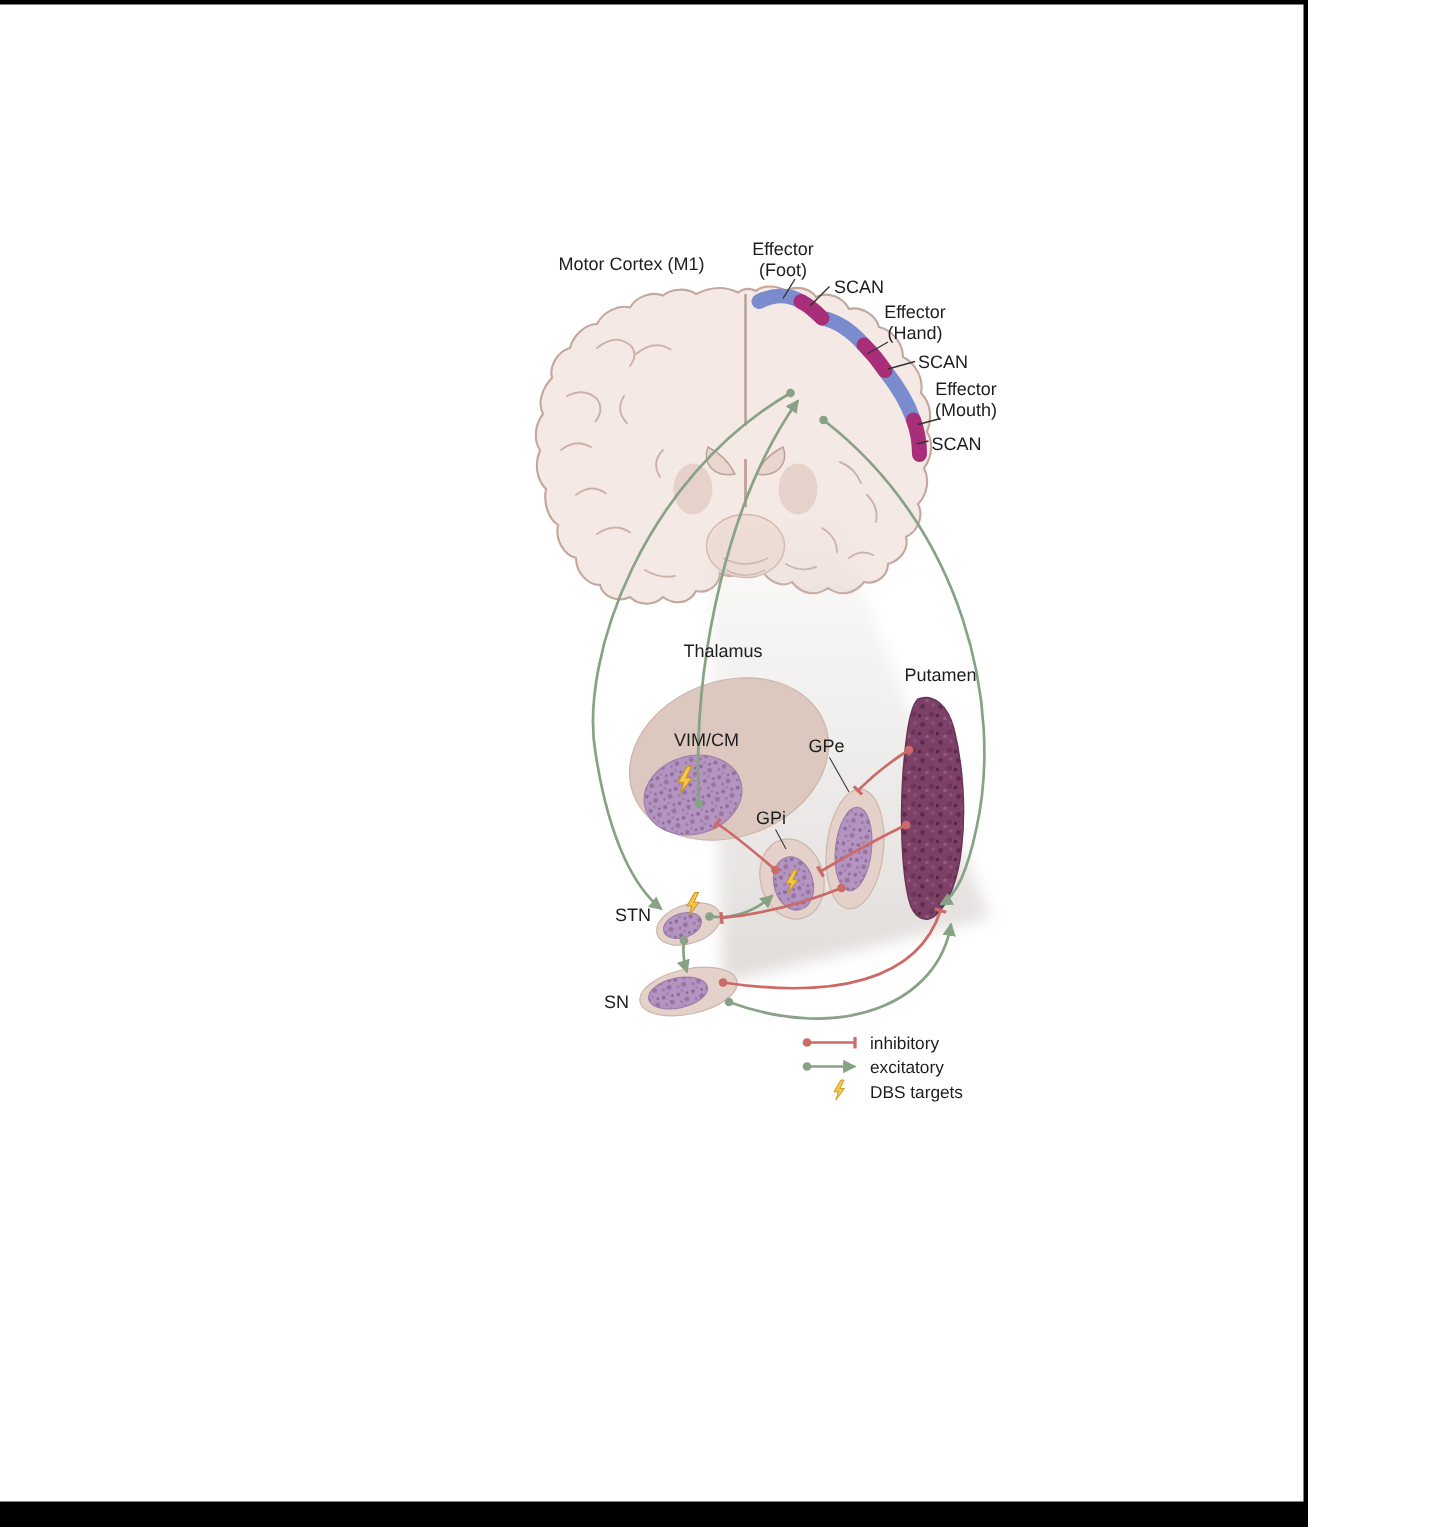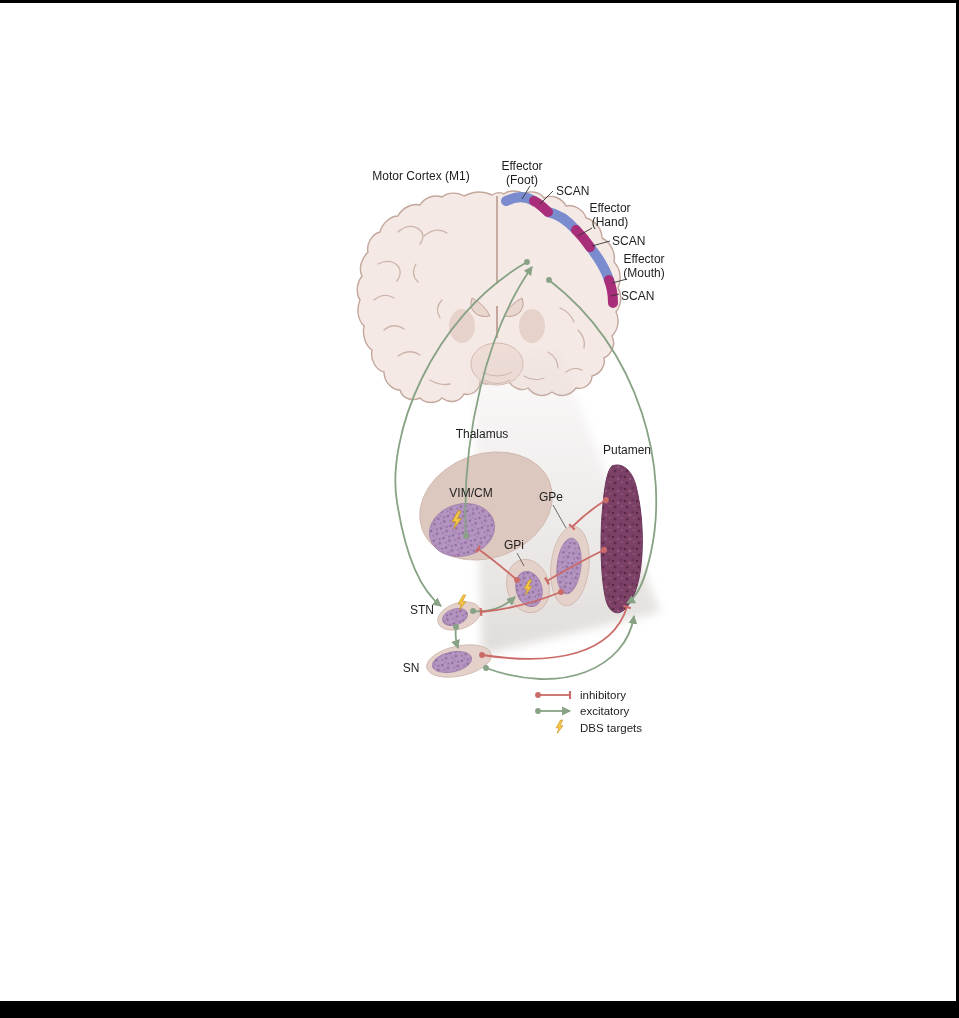--- a/index.html
+++ b/index.html
@@ -1,16 +1,16 @@
 <!DOCTYPE html>
 <html><head>
 <meta charset="utf-8">
 <style>
   html,body{margin:0;padding:0;background:#ffffff;}
-  .page{position:relative;width:959px;height:1018px;background:#ffffff;overflow:hidden;
+  .page{position:relative;width:872px;height:1018px;background:#ffffff;overflow:hidden;
         font-family:"Liberation Sans", sans-serif;}
   .frame-top{position:absolute;top:0;left:0;width:959px;height:3px;background:#000;}
   .frame-right{position:absolute;top:0;right:0;width:3px;height:1018px;background:#000;}
   .frame-bottom{position:absolute;bottom:0;left:0;width:959px;height:17px;background:#000;}
   svg.figure{position:absolute;top:0;left:0;}
   text{font-family:"Liberation Sans", sans-serif;font-size:12px;fill:#1d1d1d;}
   text.small{font-size:11.5px;}
 </style>
 </head>
 <body>

